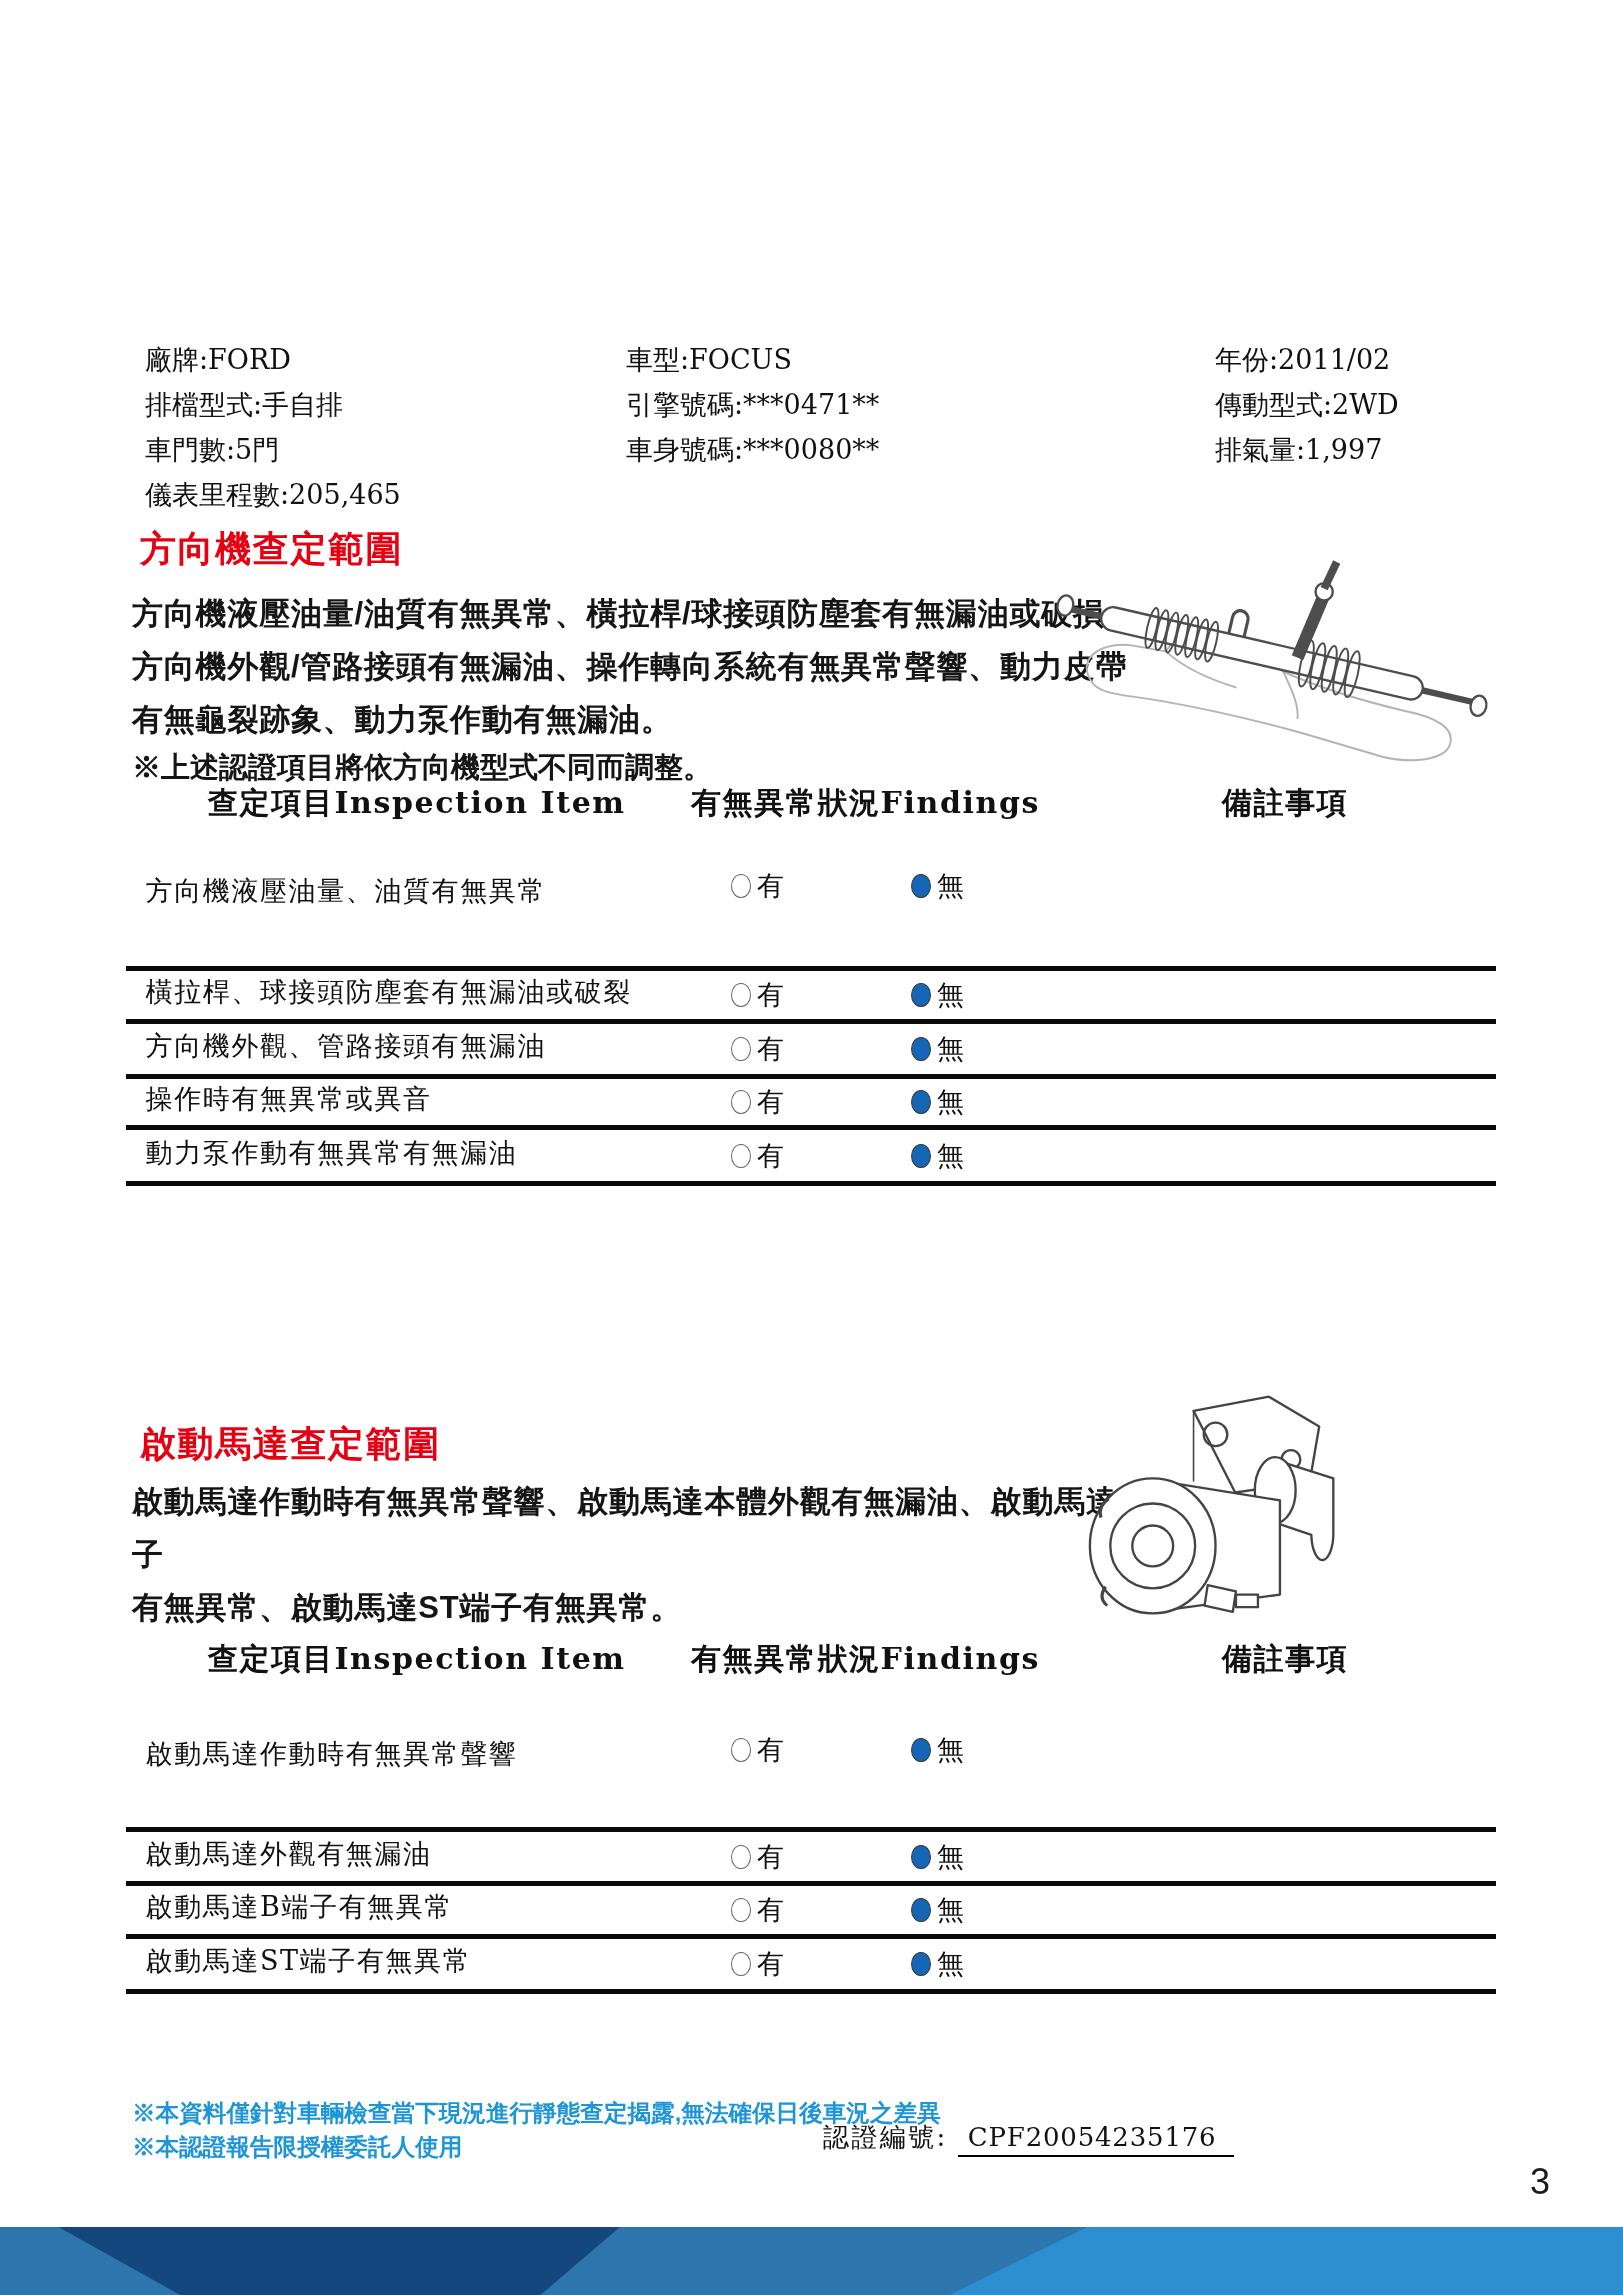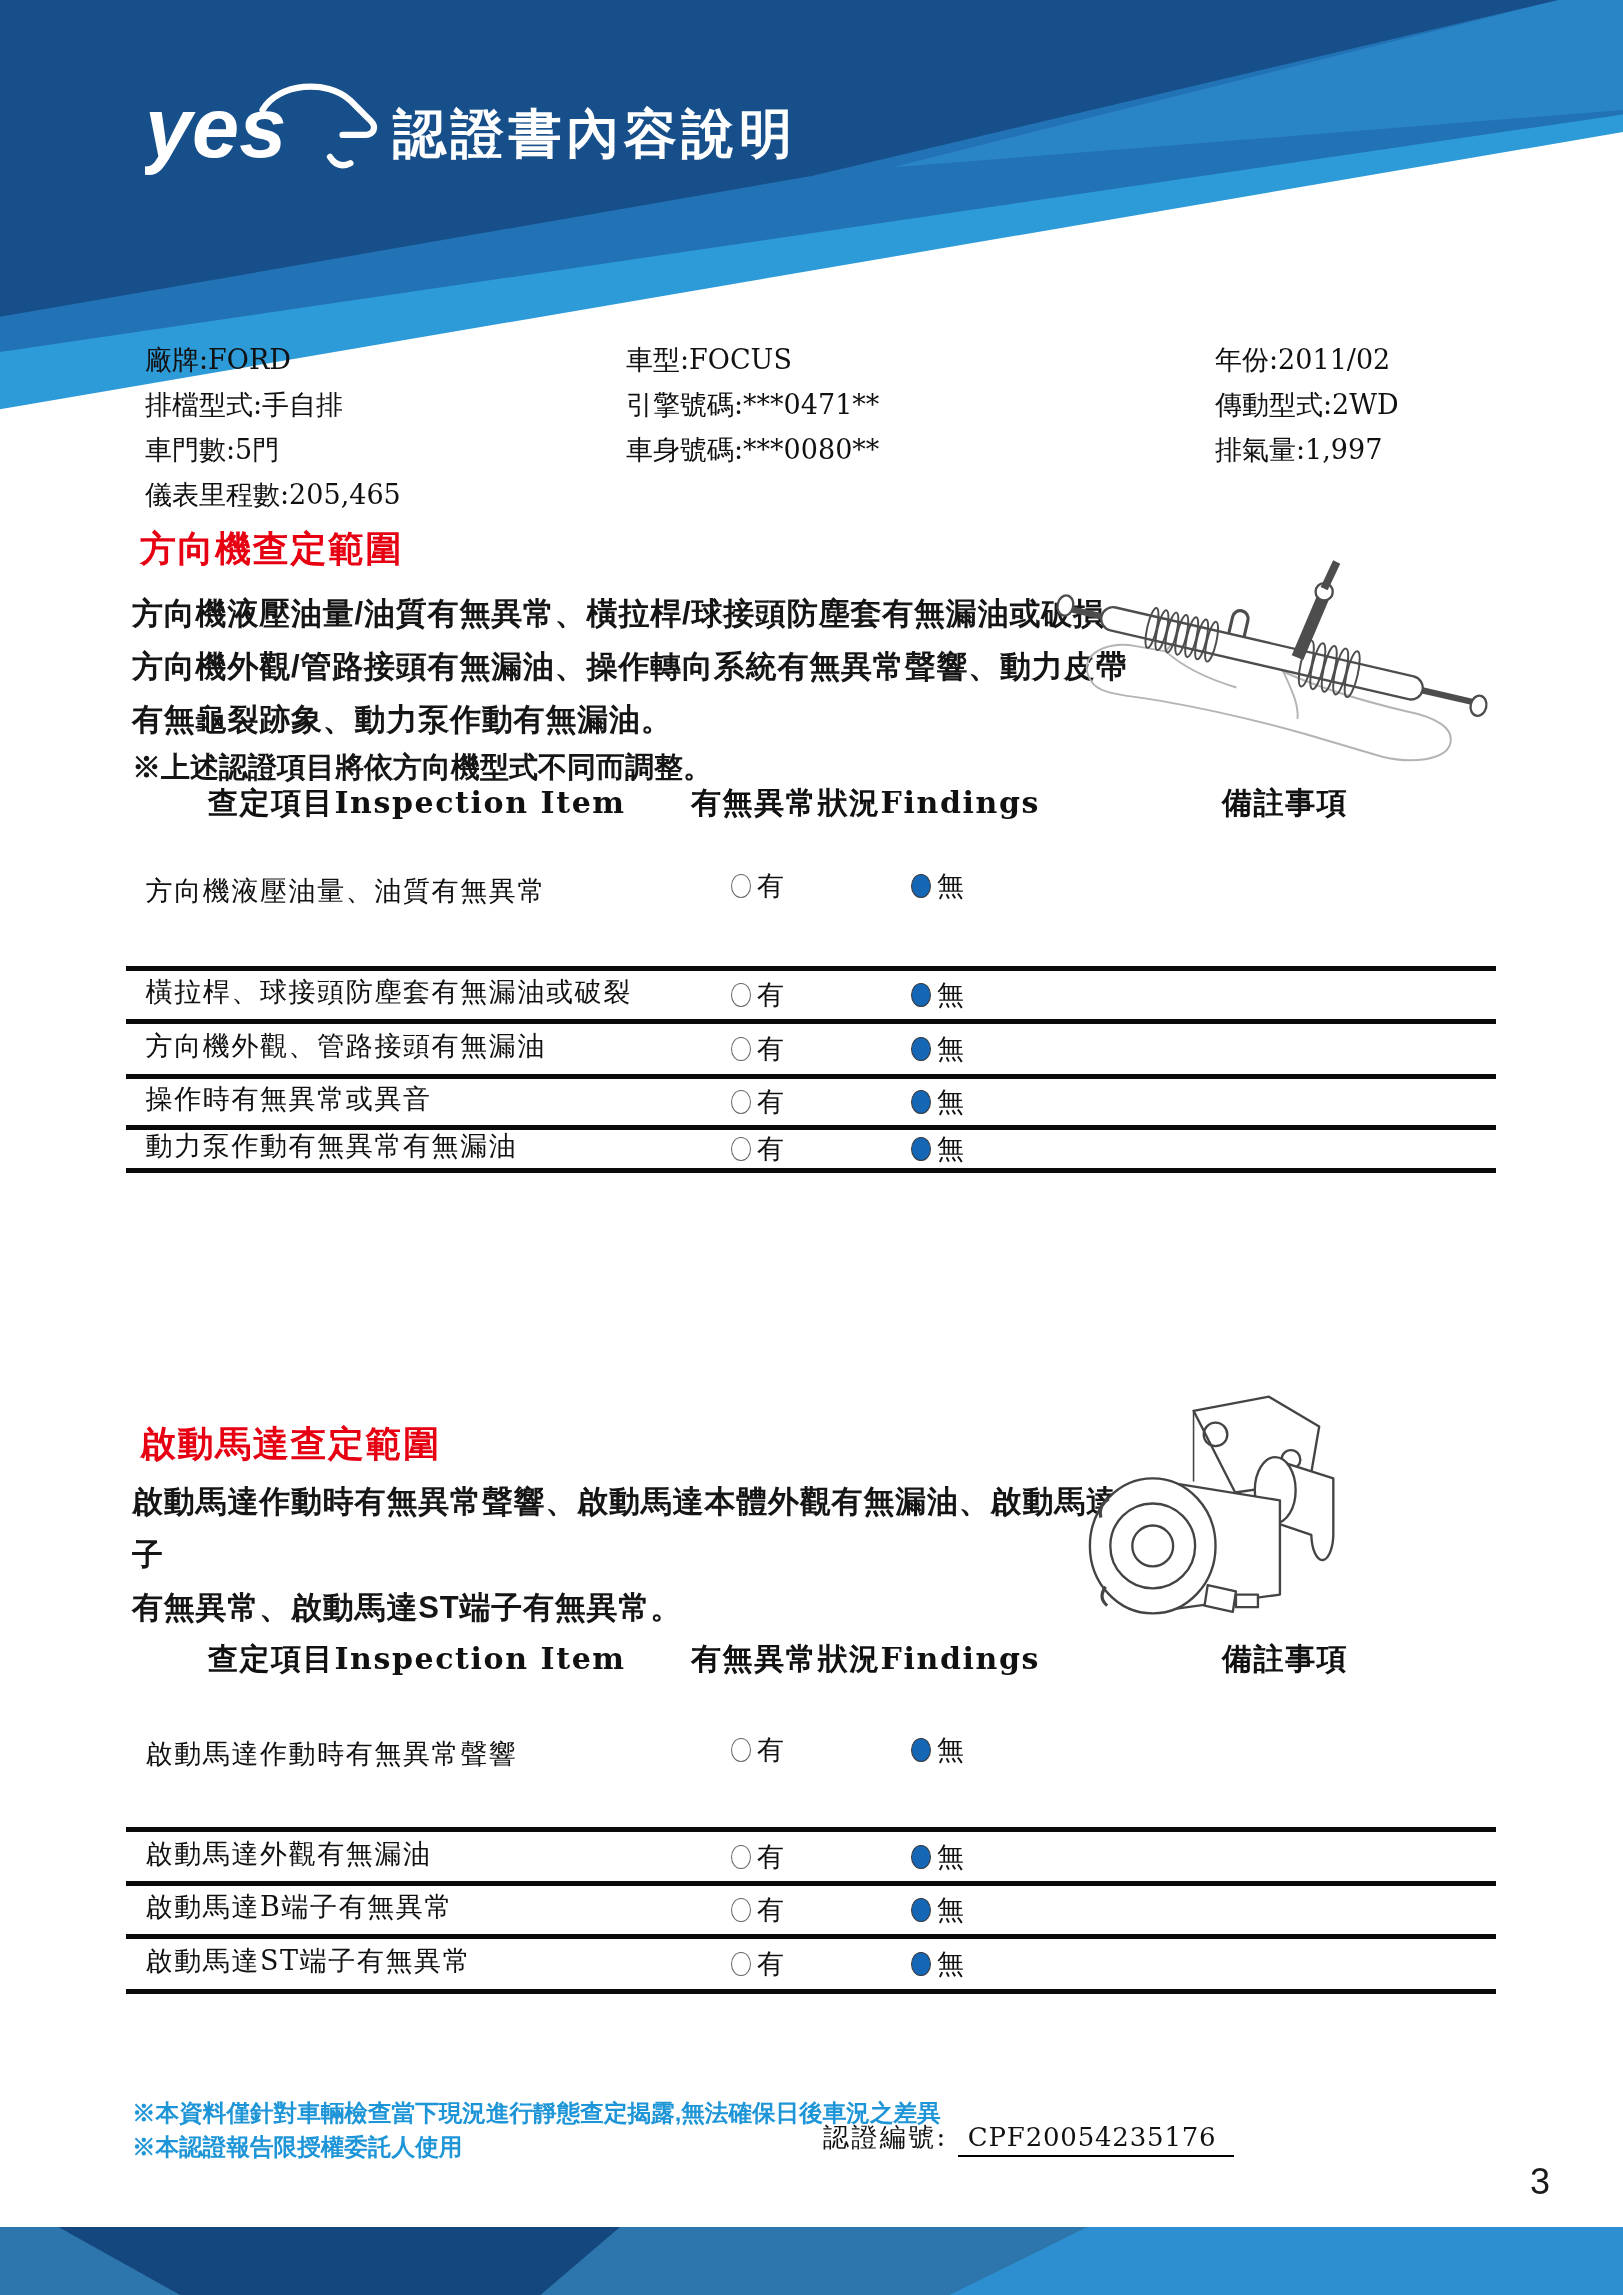--- a/index.html
+++ b/index.html
@@ -53,36 +53,20 @@
   .f-mid{background:#2d76ad;}
   .f-light{background:#2e8fd0;clip-path:polygon(67% 0,100% 0,100% 100%,58.5% 100%);}
   .f-dark{background:#14477d;clip-path:polygon(3.6% 0,38.2% 0,33.3% 100%,11.1% 100%);}
   svg{display:block;}
 </style>
 </head>
 <body>
 
 <div class="page">
 
-  <div class="hdr">
-    <div class="layer h-light"></div>
-    <div class="layer h-mid"></div>
-    <div class="layer h-midlight"></div>
-    <div class="layer h-dark"></div>
-
-    <svg class="logo" viewBox="0 0 310 140">
-      <g fill="none" stroke="#ffffff" stroke-width="8" stroke-linecap="round">
-        <path d="M150,52 C170,18 232,12 262,40 L288,66 C296,74 292,84 280,84 L252,84"></path>
-        <path d="M236,112 q10,16 26,8"></path>
-      </g>
-      <text x="0" y="112" font-family="Liberation Sans, sans-serif" font-size="108" font-style="italic" font-weight="bold" fill="#ffffff">yes</text>
-    </svg>
-
-    <div class="hdr-title">認證書內容說明</div>
-  </div>
 
   <div class="info c1">廠牌:FORD
 排檔型式:手自排
 車門數:5門
 儀表里程數:205,465</div>
   <div class="info c2">車型:FOCUS
 引擎號碼:***0471**
 車身號碼:***0080**</div>
   <div class="info c3">年份:2011/02
 傳動型式:2WD
@@ -175,21 +159,21 @@
       <span class="rl">操作時有無異常或異音</span>
       <span class="rg yes">
           <span class="radio"></span>
           <span class="rtext">有</span>
         </span>
       <span class="rg no">
           <span class="radio sel"></span>
           <span class="rtext">無</span>
         </span>
     </div>
-    <div class="trow" style="height:43px;">
+    <div class="trow" style="height:56px;">
       <span class="rl">動力泵作動有無異常有無漏油</span>
       <span class="rg yes">
           <span class="radio"></span>
           <span class="rtext">有</span>
         </span>
       <span class="rg no">
           <span class="radio sel"></span>
           <span class="rtext">無</span>
         </span>
     </div>

